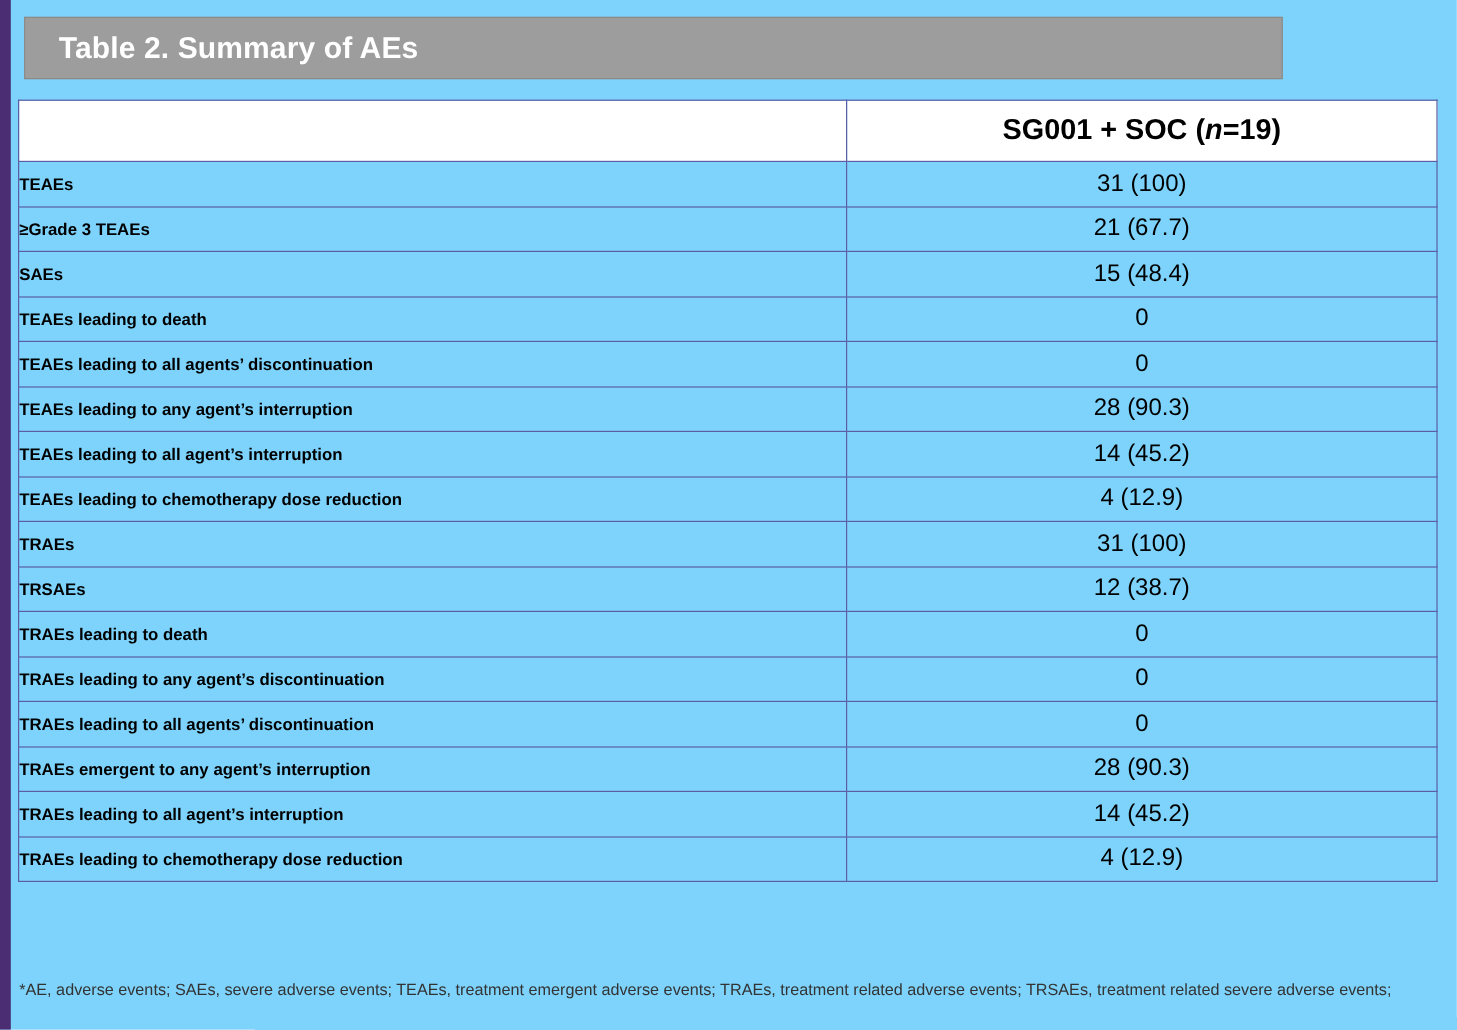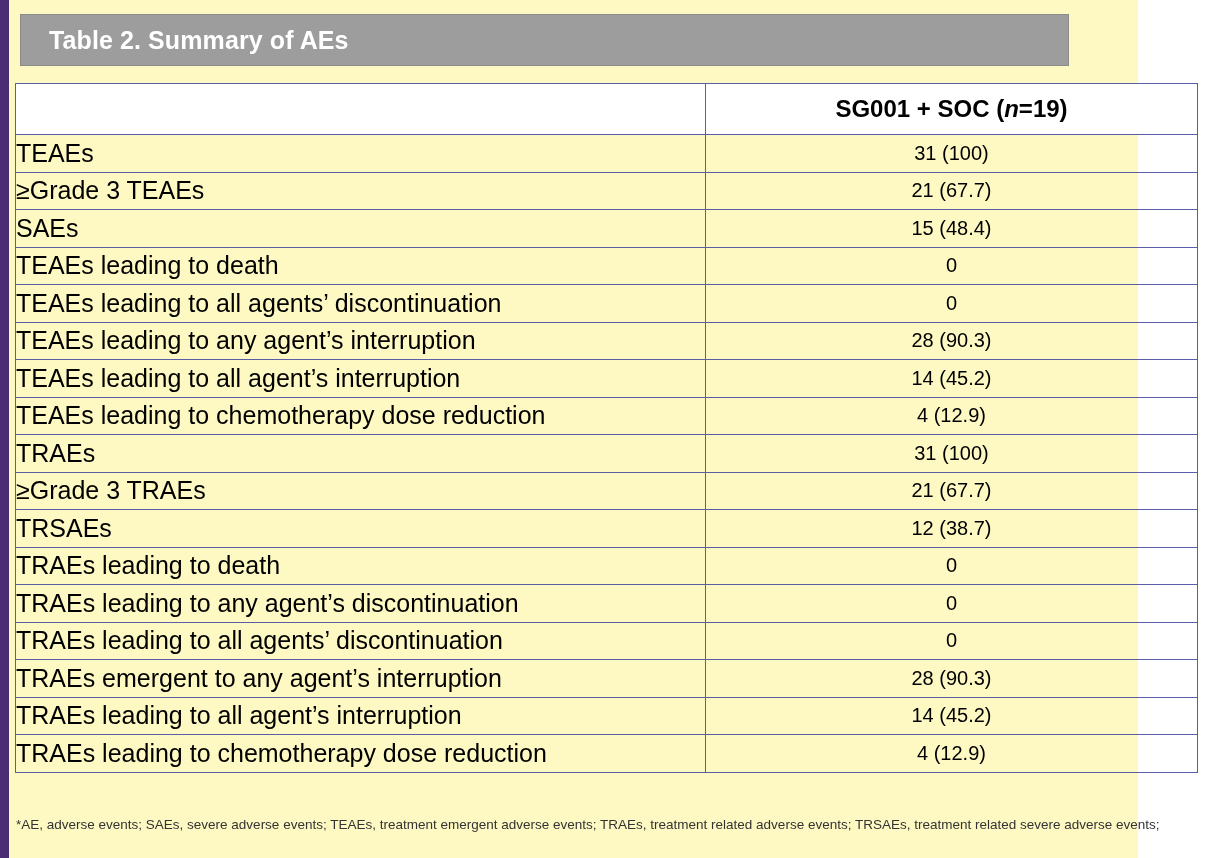--- a/index.html
+++ b/index.html
@@ -10,24 +10,23 @@
   body {
     width: 1214px;
     height: 858px;
     font-family: "Liberation Sans", sans-serif;
     position: relative;
     overflow: hidden;
   }
   .slide {
     position: absolute;
     left: 0; top: 0;
-    width: 1118px;
+    width: 1214px;
     height: 858px;
-    background: #fef9c3;
-    padding-left: 20px;
+    background: #7dd3fc;
   }
   
   .left-bar {
     position: absolute;
     left: 0; top: 0;
     width: 9px;
     height: 858px;
     background: #4b2d73;
   }
   .title-bar {
@@ -69,22 +68,22 @@
   }
   th.col-value-head {
     background: #ffffff;
     text-align: center;
     font-size: 24px;
     font-weight: bold;
     color: #000000;
     height: 51px;
   }
   td.row-label {
-    font-size: 25px;
-    font-weight: normal;
+    font-size: 14px;
+    font-weight: bold;
     color: #000000;
     padding-left: 10px;
     height: 37.5px;
     white-space: nowrap;
     overflow: hidden;
   }
   td.row-value {
     font-size: 20px;
     font-weight: normal;
     color: #000000;
@@ -154,24 +153,20 @@
         </tr>
         <tr>
           <td class="row-label">TEAEs leading to chemotherapy dose reduction</td>
           <td class="row-value">4 (12.9)</td>
         </tr>
         <tr>
           <td class="row-label">TRAEs</td>
           <td class="row-value">31 (100)</td>
         </tr>
         <tr>
-          <td class="row-label">≥Grade 3 TRAEs</td>
-          <td class="row-value">21 (67.7)</td>
-        </tr>
-        <tr>
           <td class="row-label">TRSAEs</td>
           <td class="row-value">12 (38.7)</td>
         </tr>
         <tr>
           <td class="row-label">TRAEs leading to death</td>
           <td class="row-value">0</td>
         </tr>
         <tr>
           <td class="row-label">TRAEs leading to any agent’s discontinuation</td>
           <td class="row-value">0</td>

